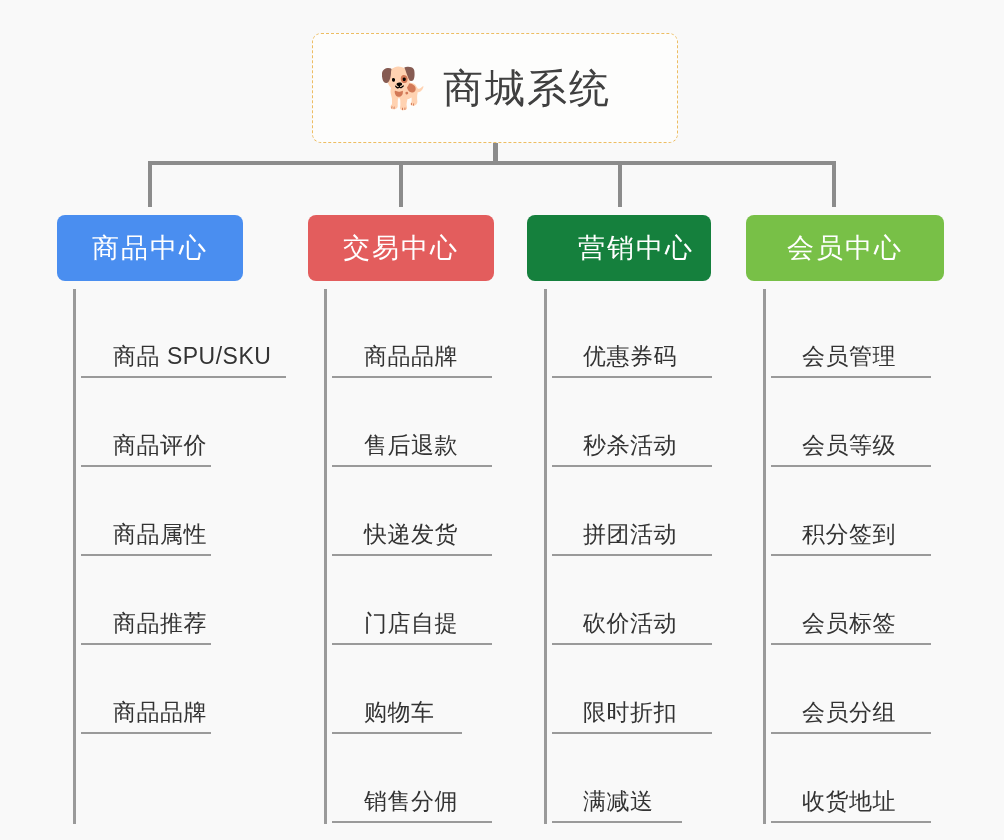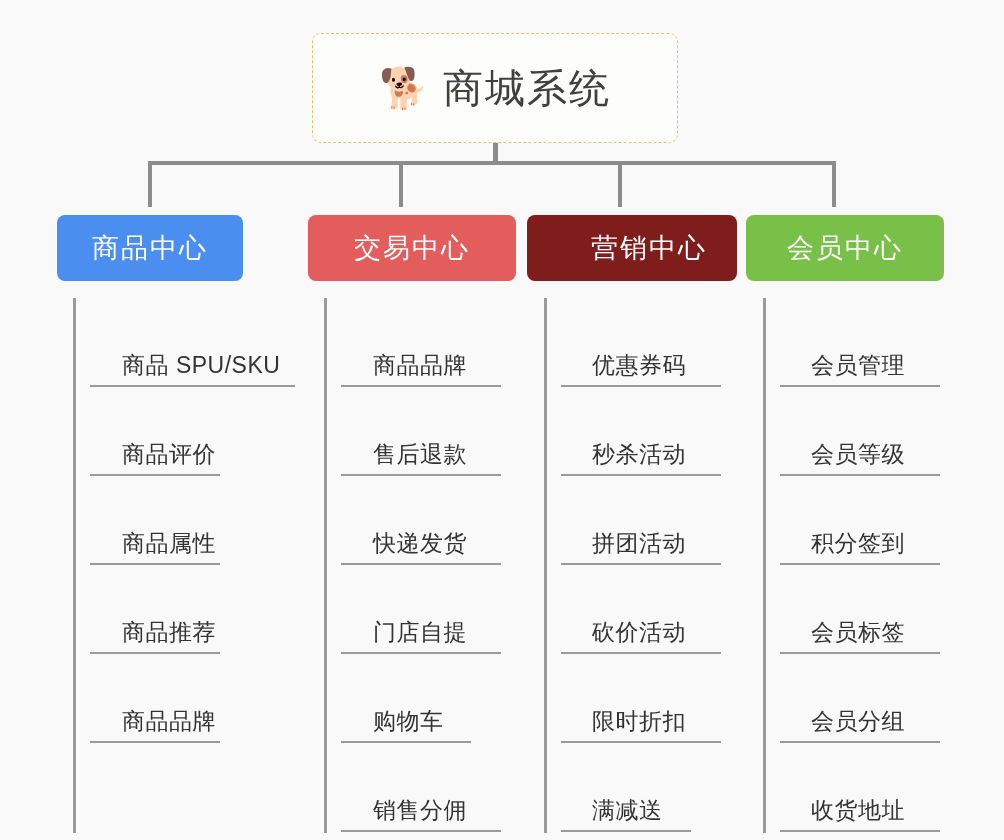--- a/index.html
+++ b/index.html
@@ -82,21 +82,21 @@
     margin-top: 0;
   }
   .spine {
     position: absolute;
     top: 0;
     width: 3px;
     background: #9a9a9a;
   }
   .leaf-list {
     list-style: none;
-    margin: 17px;
+    margin: 8px;
     padding: 0;
     position: relative;
   }
   .leaf {
     height: 89px;
     position: relative;
     display: flex;
     align-items: flex-end;
     box-sizing: border-box;
   }
@@ -116,27 +116,27 @@
   }
 
   
   .col1 { left: 57px; }
   .col1 .cat-header { width: 186px; background: #4a8ef0; }
   .col1 .spine { left: 16px; height: 535px; }
   .col1 .leaf { padding-left: 48px; }
   .col1 .leaf-underline { left: 16px; width: 205px; }
 
   .col2 { left: 308px; }
-  .col2 .cat-header { width: 208px; background: #e35d5d; }
+  .col2 .cat-header { width: 186px; background: #e35d5d; }
   .col2 .spine { left: 16px; height: 535px; }
   .col2 .leaf { padding-left: 48px; }
   .col2 .leaf-underline { left: 16px; width: 160px; }
 
   .col3 { left: 527px; }
-  .col3 .cat-header { width: 210px; background: #7f1d1d; padding-left: 34px; }
+  .col3 .cat-header { width: 184px; background: #15803d; padding-left: 34px; }
   .col3 .spine { left: 17px; height: 535px; }
   .col3 .leaf { padding-left: 48px; align-items: flex-end; }
   .col3 .leaf-underline { left: 17px; width: 160px; }
 
   .col4 { left: 746px; }
   .col4 .cat-header { width: 198px; background: #78c047; }
   .col4 .spine { left: 17px; height: 535px; }
   .col4 .leaf { padding-left: 48px; }
   .col4 .leaf-underline { left: 17px; width: 160px; }
 

